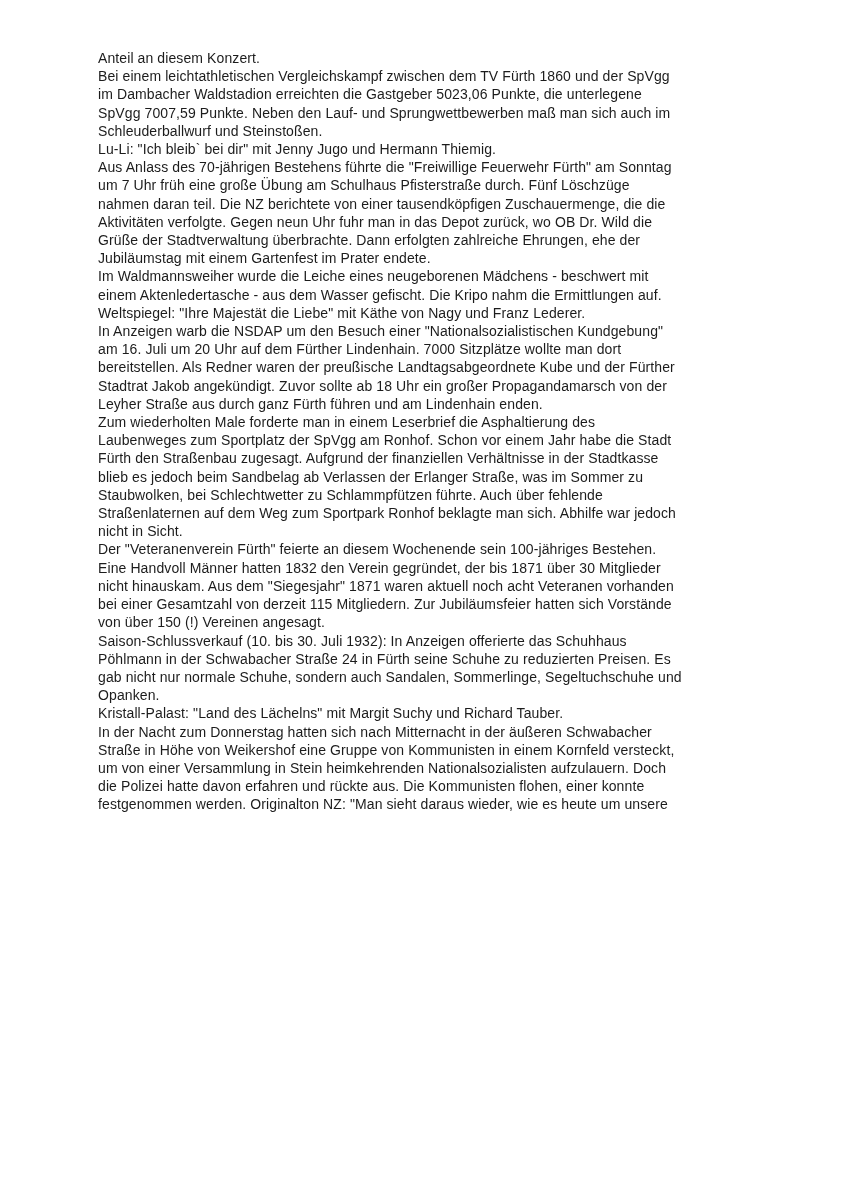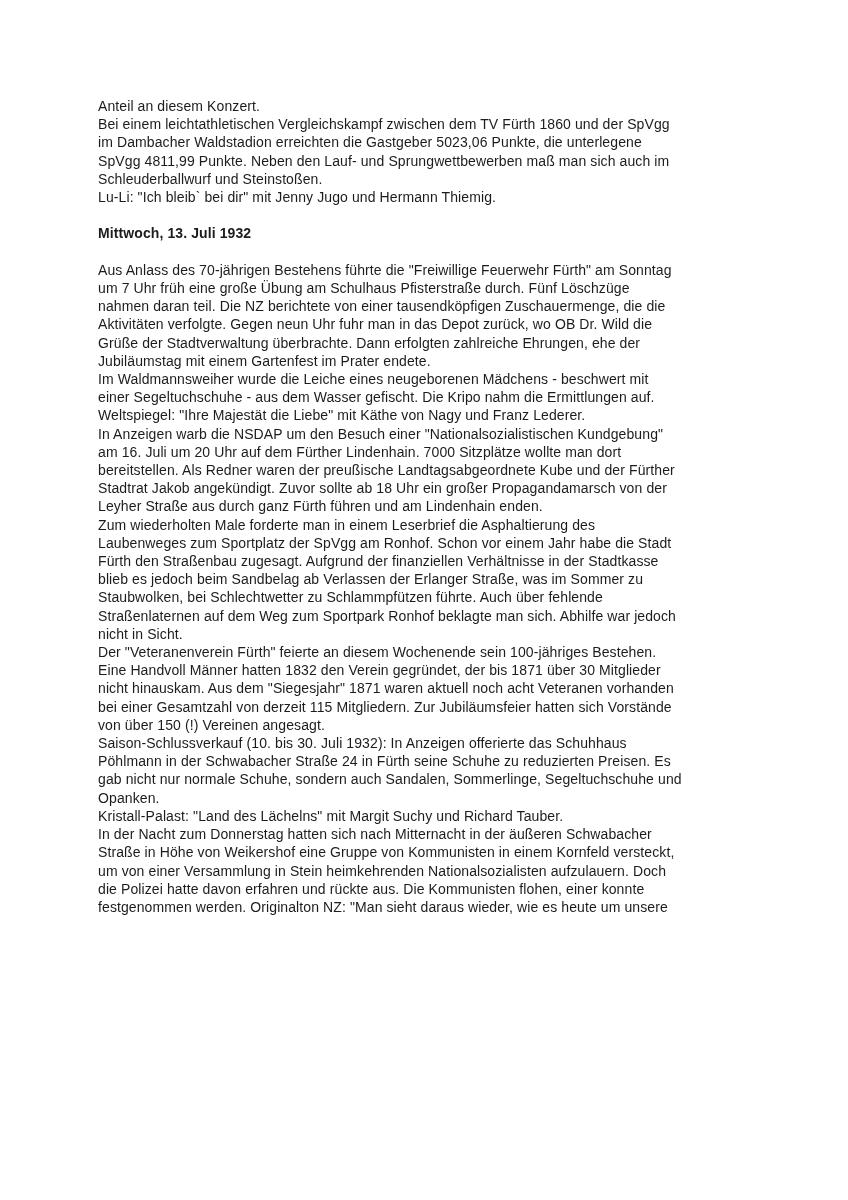--- a/index.html
+++ b/index.html
@@ -9,21 +9,21 @@
   }
   body {
     width: 848px;
     height: 1200px;
     overflow: hidden;
   }
   .page {
     box-sizing: border-box;
     width: 848px;
     height: 1200px;
-    padding: 97px 70px 0 98px;
+    padding: 49px 70px 0 98px;
     background: #ffffff;
     font-family: "Liberation Sans", "DejaVu Sans", sans-serif;
     font-size: 14px;
     line-height: 18.2px;
     color: #1c1c1c;
   }
   .para {
     margin: 0;
     white-space: pre;
     letter-spacing: 0.1px;
@@ -40,35 +40,34 @@
 </style>
 </head>
 <body>
 
 <main class="page">
 
   <section>
     <p class="para">Anteil an diesem Konzert.</p>
     <p class="para">Bei einem leichtathletischen Vergleichskampf zwischen dem TV Fürth 1860 und der SpVgg
 im Dambacher Waldstadion erreichten die Gastgeber 5023,06 Punkte, die unterlegene
-SpVgg 4811,99 Punkte. Neben den Lauf- und Sprungwettbewerben maß man sich auch im
+SpVgg 7007,59 Punkte. Neben den Lauf- und Sprungwettbewerben maß man sich auch im
 Schleuderballwurf und Steinstoßen.</p>
     <p class="para">Lu-Li: "Ich bleib` bei dir" mit Jenny Jugo und Hermann Thiemig.</p>
   </section>
 
   <section>
-    <h2 class="date-heading">Mittwoch, 13. Juli 1932</h2>
     <p class="para">Aus Anlass des 70-jährigen Bestehens führte die "Freiwillige Feuerwehr Fürth" am Sonntag
 um 7 Uhr früh eine große Übung am Schulhaus Pfisterstraße durch. Fünf Löschzüge
 nahmen daran teil. Die NZ berichtete von einer tausendköpfigen Zuschauermenge, die die
 Aktivitäten verfolgte. Gegen neun Uhr fuhr man in das Depot zurück, wo OB Dr. Wild die
 Grüße der Stadtverwaltung überbrachte. Dann erfolgten zahlreiche Ehrungen, ehe der
 Jubiläumstag mit einem Gartenfest im Prater endete.</p>
     <p class="para">Im Waldmannsweiher wurde die Leiche eines neugeborenen Mädchens - beschwert mit
-einer Segeltuchschuhe - aus dem Wasser gefischt. Die Kripo nahm die Ermittlungen auf.</p>
+einem Aktenledertasche - aus dem Wasser gefischt. Die Kripo nahm die Ermittlungen auf.</p>
     <p class="para">Weltspiegel: "Ihre Majestät die Liebe" mit Käthe von Nagy und Franz Lederer.</p>
   </section>
 
   <section>
     <p class="para">In Anzeigen warb die NSDAP um den Besuch einer "Nationalsozialistischen Kundgebung"
 am 16. Juli um 20 Uhr auf dem Fürther Lindenhain. 7000 Sitzplätze wollte man dort
 bereitstellen. Als Redner waren der preußische Landtagsabgeordnete Kube und der Fürther
 Stadtrat Jakob angekündigt. Zuvor sollte ab 18 Uhr ein großer Propagandamarsch von der
 Leyher Straße aus durch ganz Fürth führen und am Lindenhain enden.</p>
     <p class="para">Zum wiederholten Male forderte man in einem Leserbrief die Asphaltierung des

